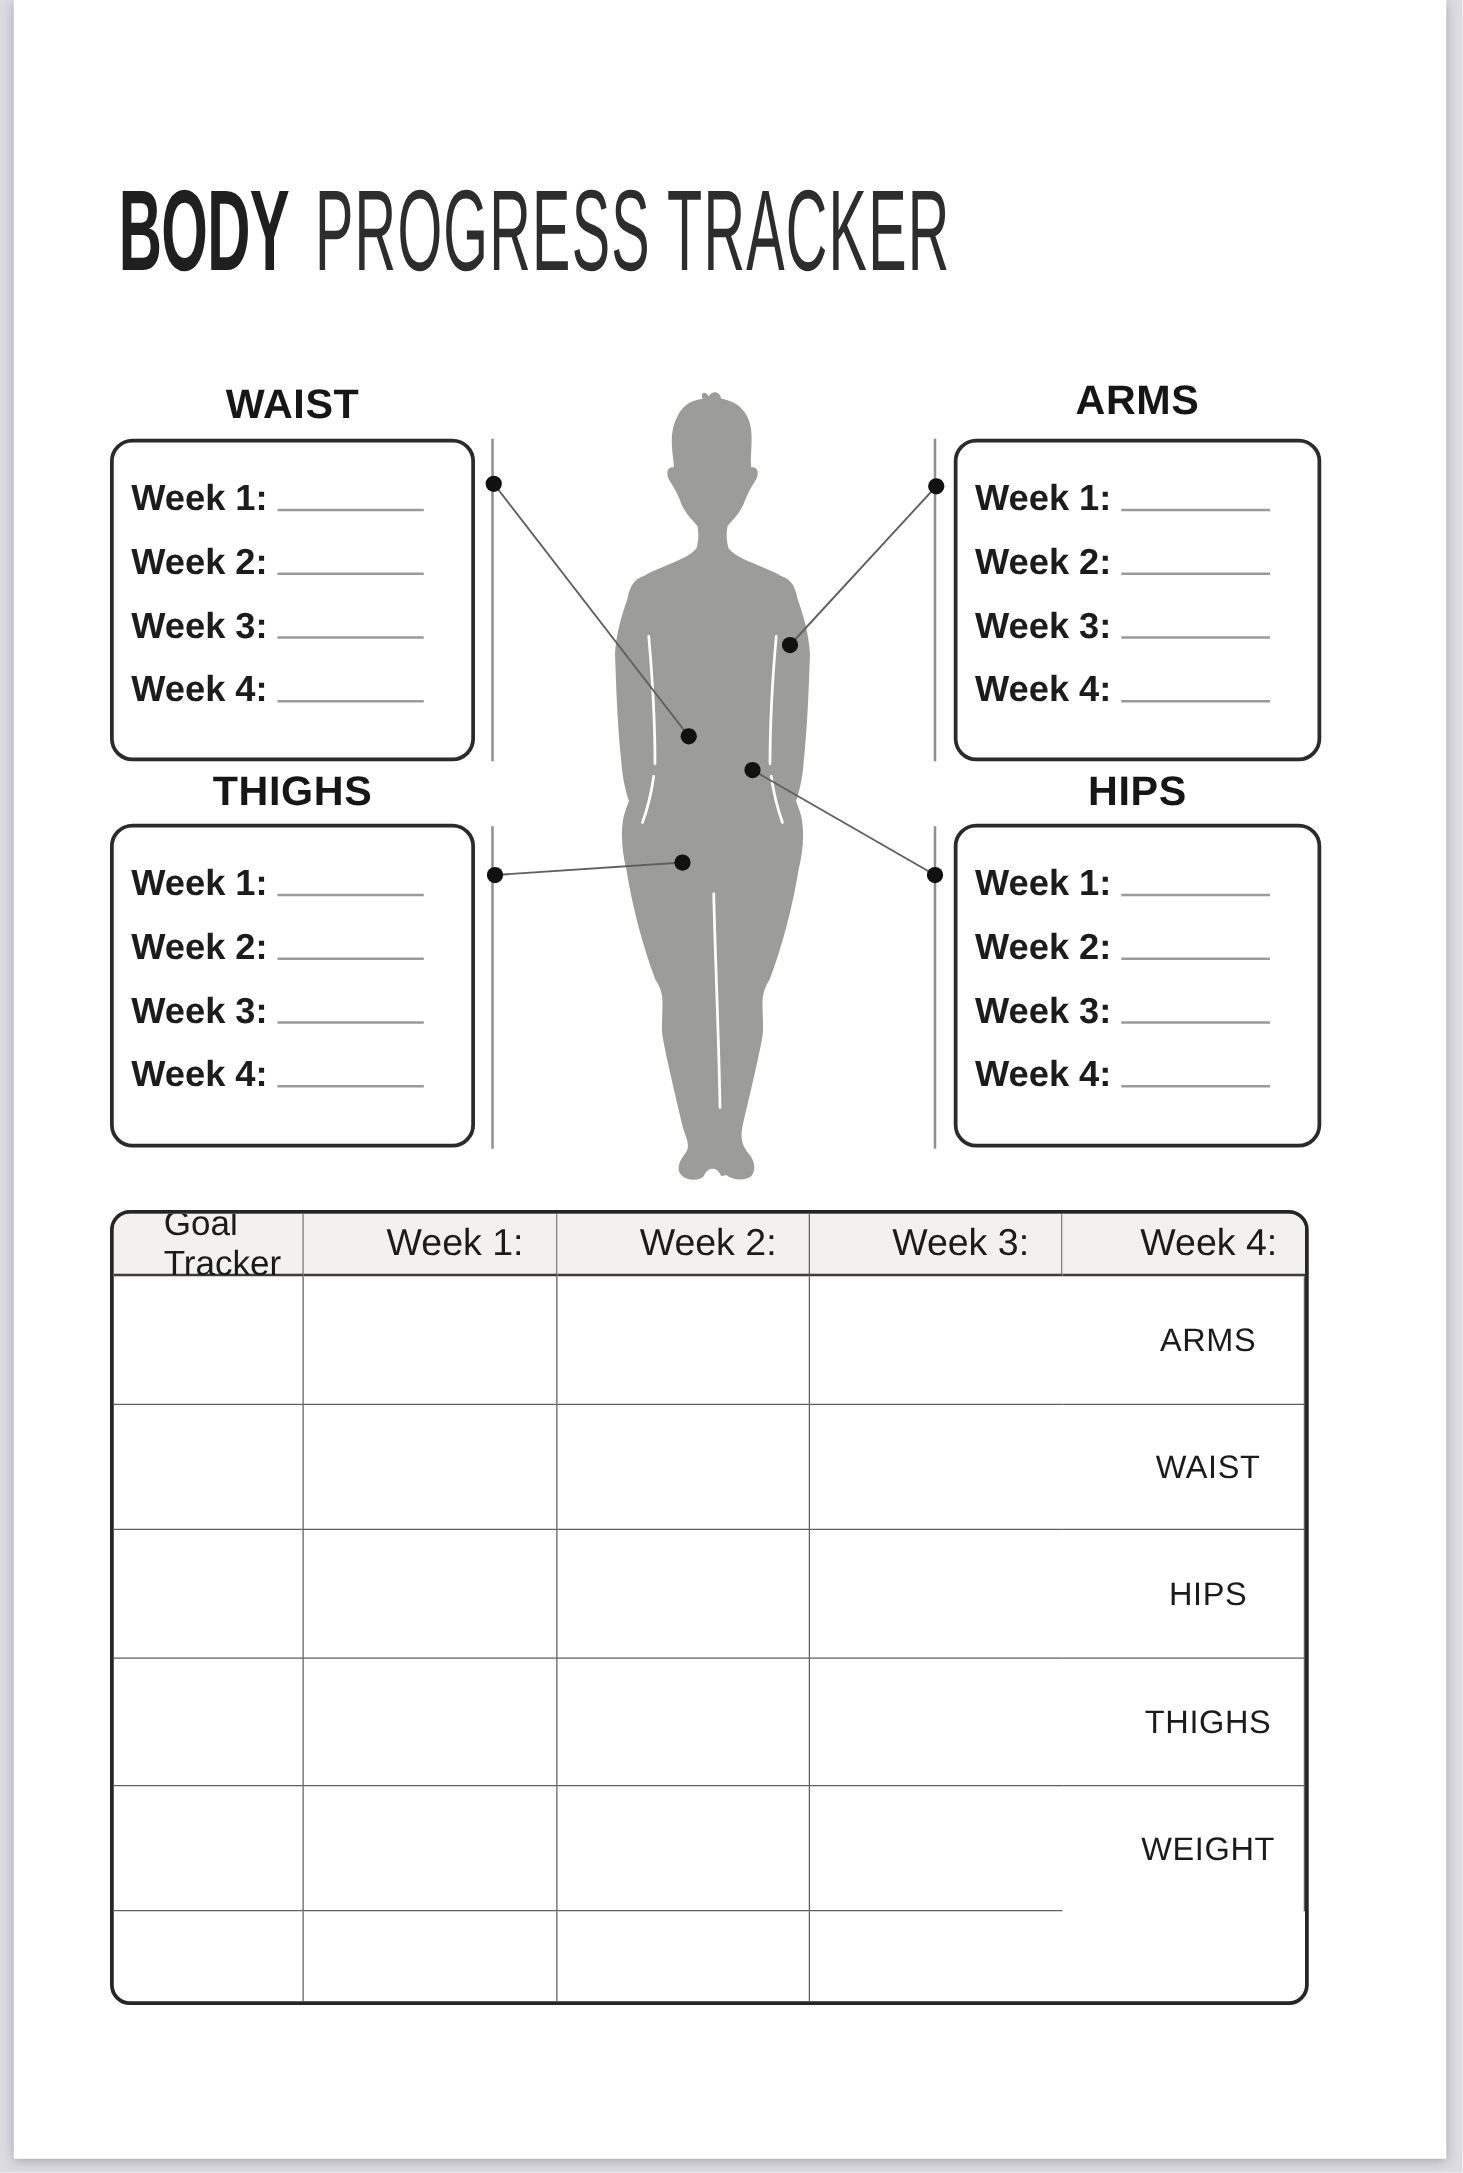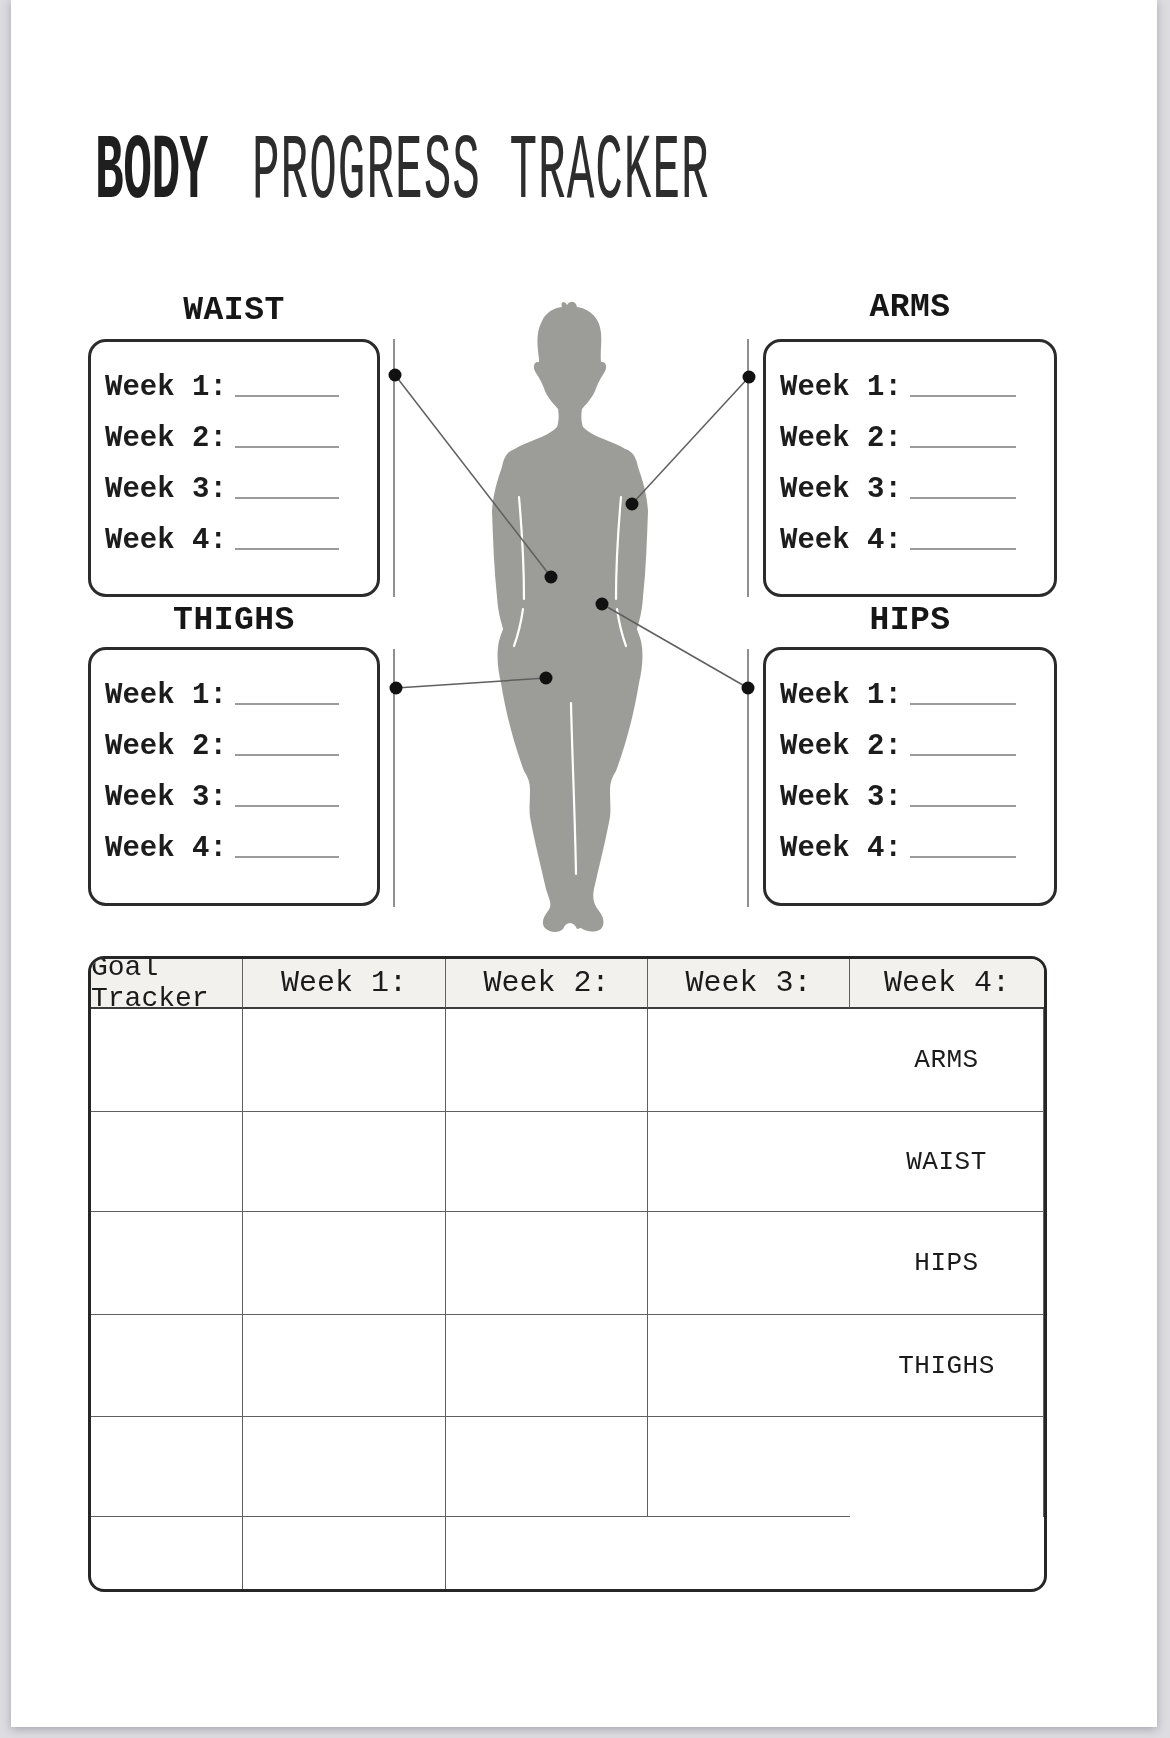--- a/index.html
+++ b/index.html
@@ -6,21 +6,21 @@
   body{
     width:1170px;height:1738px;position:relative;
     background:#dcdce1;
     font-family:"Liberation Sans",sans-serif;
     -webkit-font-smoothing:antialiased;
   }
   .page{
     position:absolute;left:11px;top:0;width:1146px;height:1727px;
     background:#ffffff;box-shadow:0 2px 9px rgba(70,70,85,.38);
   }
-  .content{position:absolute;left:0;top:4px;width:1170px;height:1634px;font-family:Liberation Mono, monospace;}
+  .content{position:absolute;left:0;top:16px;width:1170px;height:1634px;}
 
   
   .t-bold{
     position:absolute;left:95px;top:123px;font-size:92px;line-height:1;
     font-weight:800;color:#1f1f1f;letter-spacing:-1px;
     transform:scaleX(.52);transform-origin:left top;white-space:nowrap;
   }
   .t-light{
     position:absolute;left:252px;top:123px;font-size:92px;line-height:1;
     font-weight:400;color:#2d2d2d;letter-spacing:2px;
@@ -45,21 +45,21 @@
   
   .goal-table{
     position:absolute;left:88px;top:952px;width:959px;height:636px;
     box-sizing:border-box;border:3px solid #262626;border-radius:16px;
     overflow:hidden;background:#fff;display:grid;
     grid-template-columns:152px 203px 202px 202px 1fr;
     grid-template-rows:50px 103px 100px 103px 102px 100px 1fr;
   }
   .gcell{
     border-right:1.5px solid #606060;border-bottom:1.5px solid #606060;
-    display:flex;align-items:center;justify-content:center;
+    display:flex;align-items:center;justify-content:center;padding-left:40px;
   }
   .lastcol{border-right:none;}
   .lastrow{border-bottom:none;}
   .ghead{background:#f2f1ed;border-bottom:2.5px solid #3c3c3c;font-size:30px;font-weight:500;color:#1b1b1b;}
   .gcorner{font-size:28px;}
   .rowlabel{font-size:26px;font-weight:500;color:#1b1b1b;letter-spacing:.5px;}
 
   svg{display:block;}
   .figure-svg{position:absolute;left:450px;top:295px;}
   .overlay-svg{position:absolute;left:0;top:0;pointer-events:none;}
@@ -247,19 +247,20 @@
     <div class="gcell"></div>
     <div class="gcell"></div>
     <div class="gcell lastcol"></div>
 
     <div class="gcell rowlabel">THIGHS</div>
     <div class="gcell"></div>
     <div class="gcell"></div>
     <div class="gcell"></div>
     <div class="gcell lastcol"></div>
 
+    <div class="gcell rowlabel lastrow">WEIGHT</div>
     <div class="gcell lastrow"></div>
     <div class="gcell lastrow"></div>
     <div class="gcell lastrow"></div>
     <div class="gcell lastrow lastcol"></div>
   </div>
 
 </div>
 
 </body></html>

